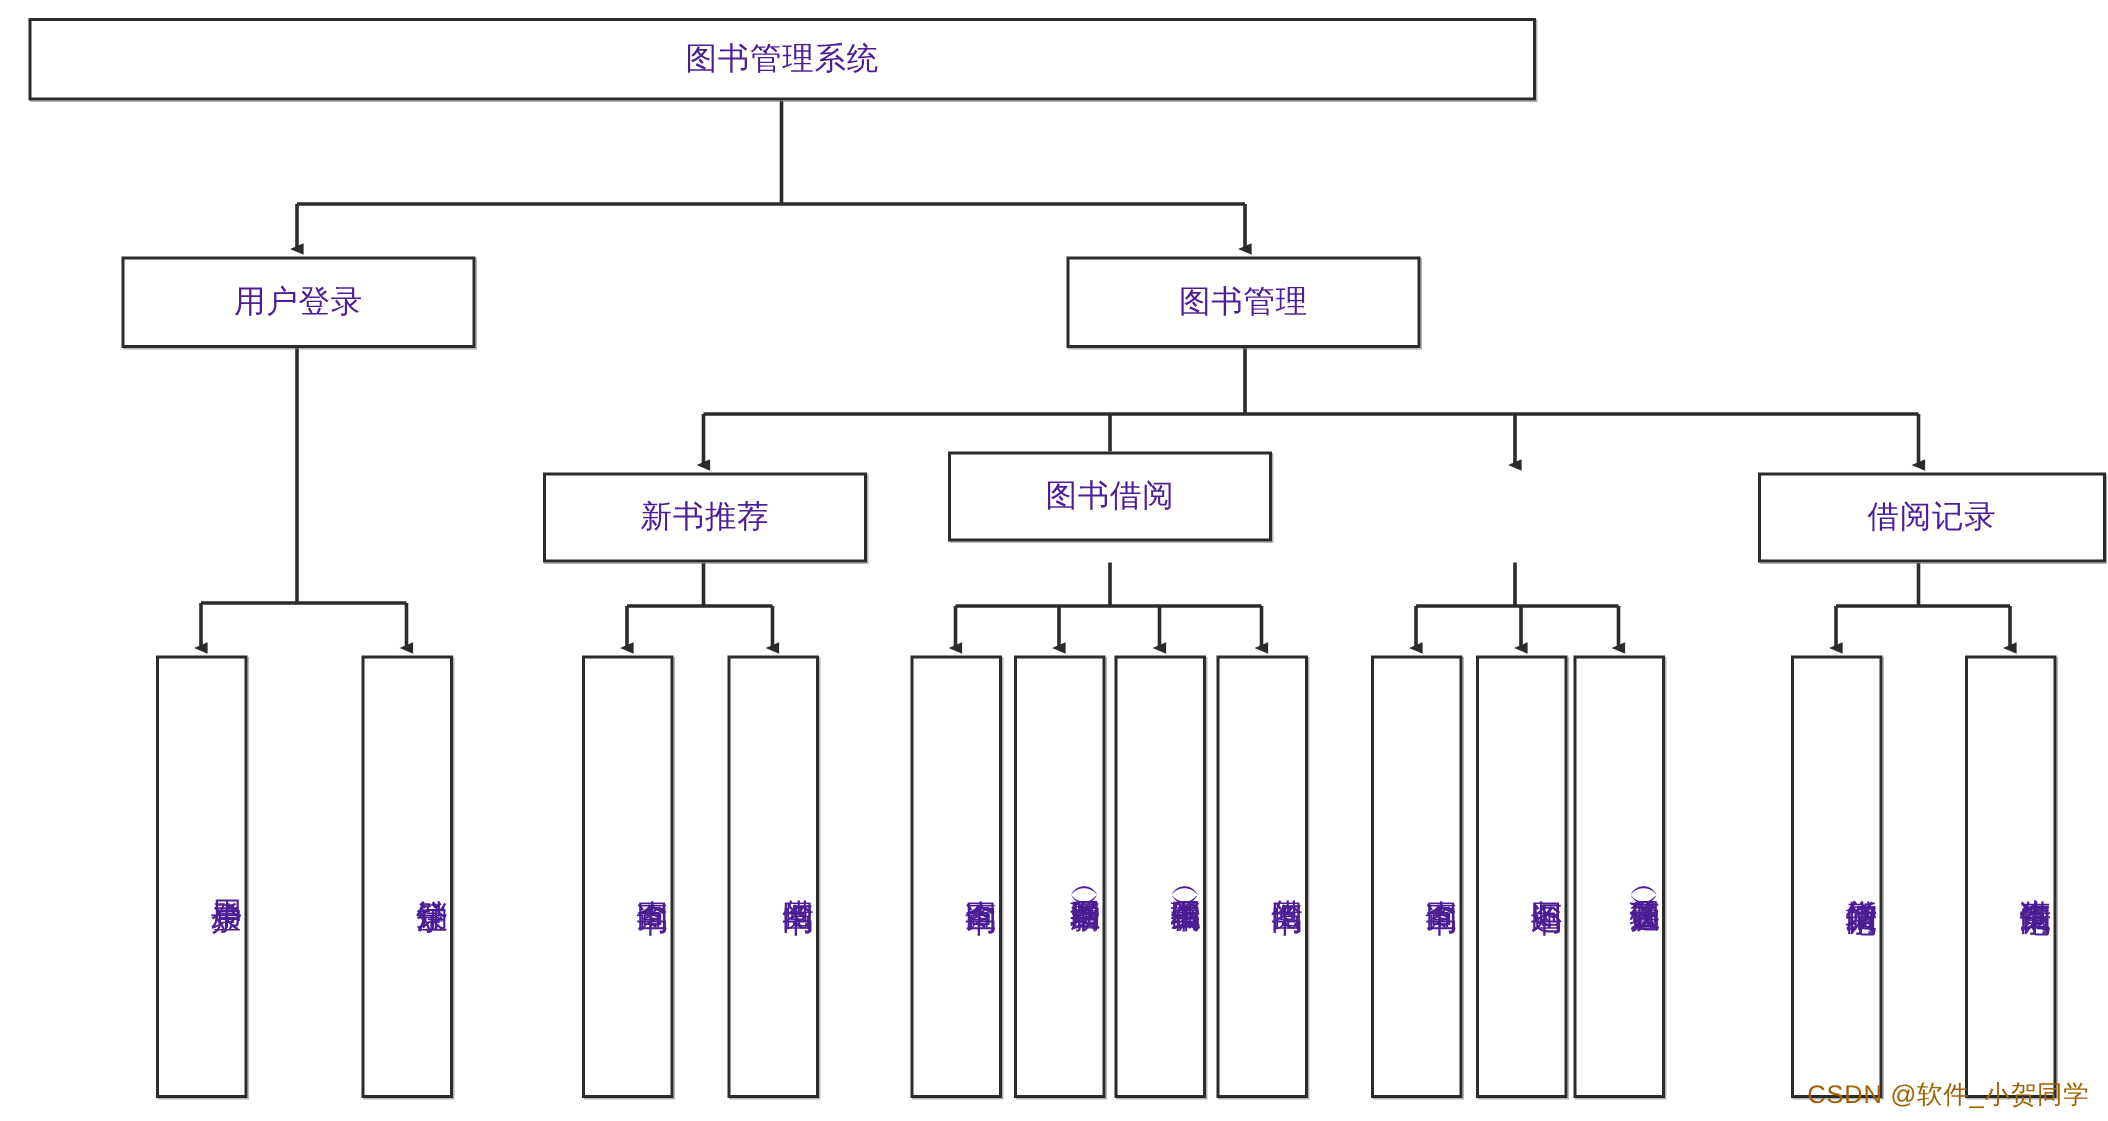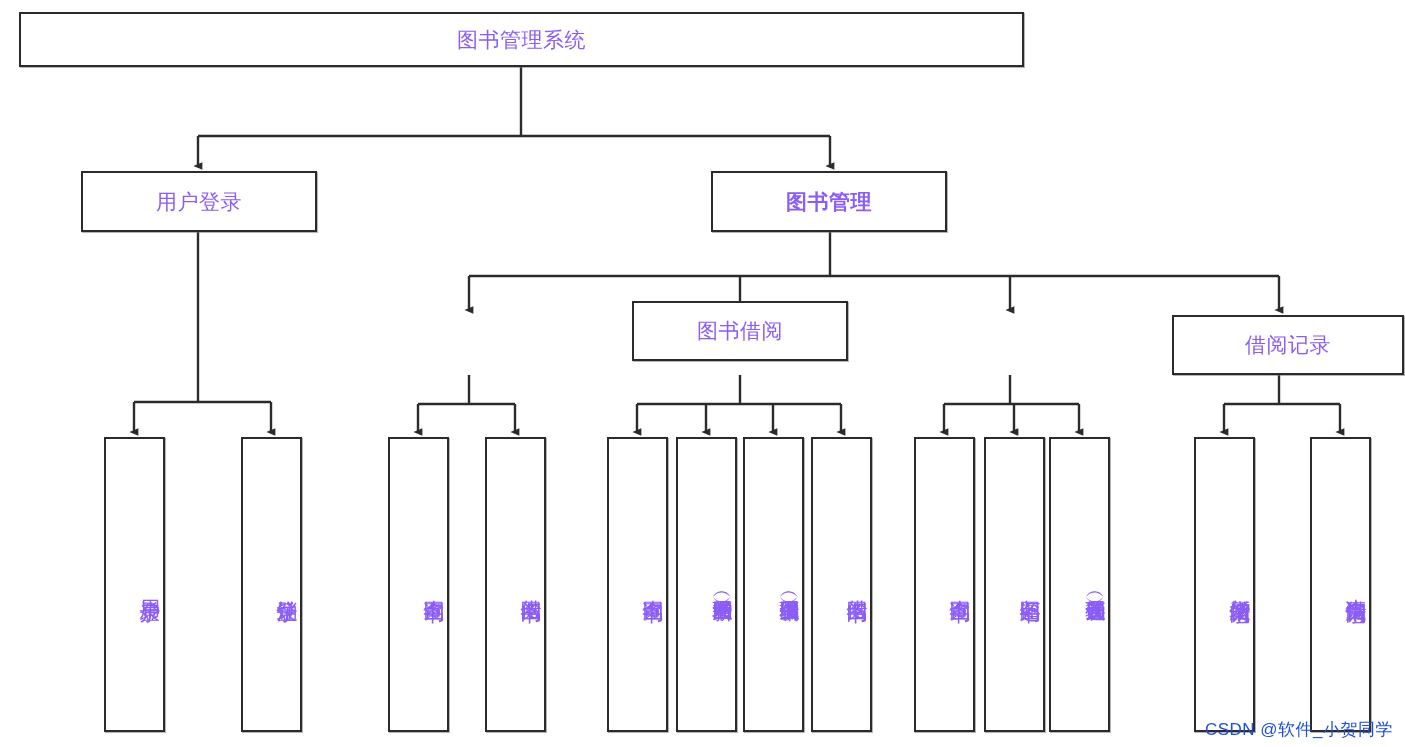--- a/index.html
+++ b/index.html
@@ -27,21 +27,21 @@
   }
   .node {
     position: absolute;
     box-sizing: border-box;
     background: #ffffff;
     border: 2px solid #2b2b2b;
     box-shadow: 1px 1px 0 0 rgba(120,120,120,0.55);
     display: flex;
     align-items: center;
     justify-content: center;
-    color: #8b5cf6;
+    color: #4c1d95;
     z-index: 2;
   }
   .node-h {
     font-size: 21px;
     line-height: 1.2;
     letter-spacing: 0.5px;
     white-space: nowrap;
   }
   .node-v {
     writing-mode: vertical-rl;
@@ -57,21 +57,21 @@
   .node-v.tight {
     letter-spacing: 0px;
     line-height: 1.2;
     font-size: 20px;
   }
   .watermark {
     position: absolute;
     right: 12px;
     bottom: 6px;
     font-size: 17px;
-    color: #1d4ed8;
+    color: #a16207;
     letter-spacing: 0.5px;
     white-space: nowrap;
     z-index: 3;
   }
 </style>
 </head>
 <body>
 
 <div id="canvas">
 
@@ -129,24 +129,27 @@
   </svg>
 
   <div class="node node-h" style="left:19px; top:12px; width:1005px; height:55px;">
     <span>图书管理系统</span>
   </div>
 
   <div class="node node-h" style="left:81px; top:171px; width:236px; height:61px;">
     <span>用户登录</span>
   </div>
 
-  <div class="node node-h" style="left:711px; top:171px; width:236px; height:61px;font-weight:bold;">
+  <div class="node node-h" style="left:711px; top:171px; width:236px; height:61px;">
     <span>图书管理</span>
   </div>
 
+  <div class="node node-h" style="left:362px; top:315px; width:216px; height:60px;">
+    <span>新书推荐</span>
+  </div>
 
   <div class="node node-h" style="left:632px; top:301px; width:216px; height:60px;">
     <span>图书借阅</span>
   </div>
 
 
   <div class="node node-h" style="left:1172px; top:315px; width:232px; height:60px;">
     <span>借阅记录</span>
   </div>
 

